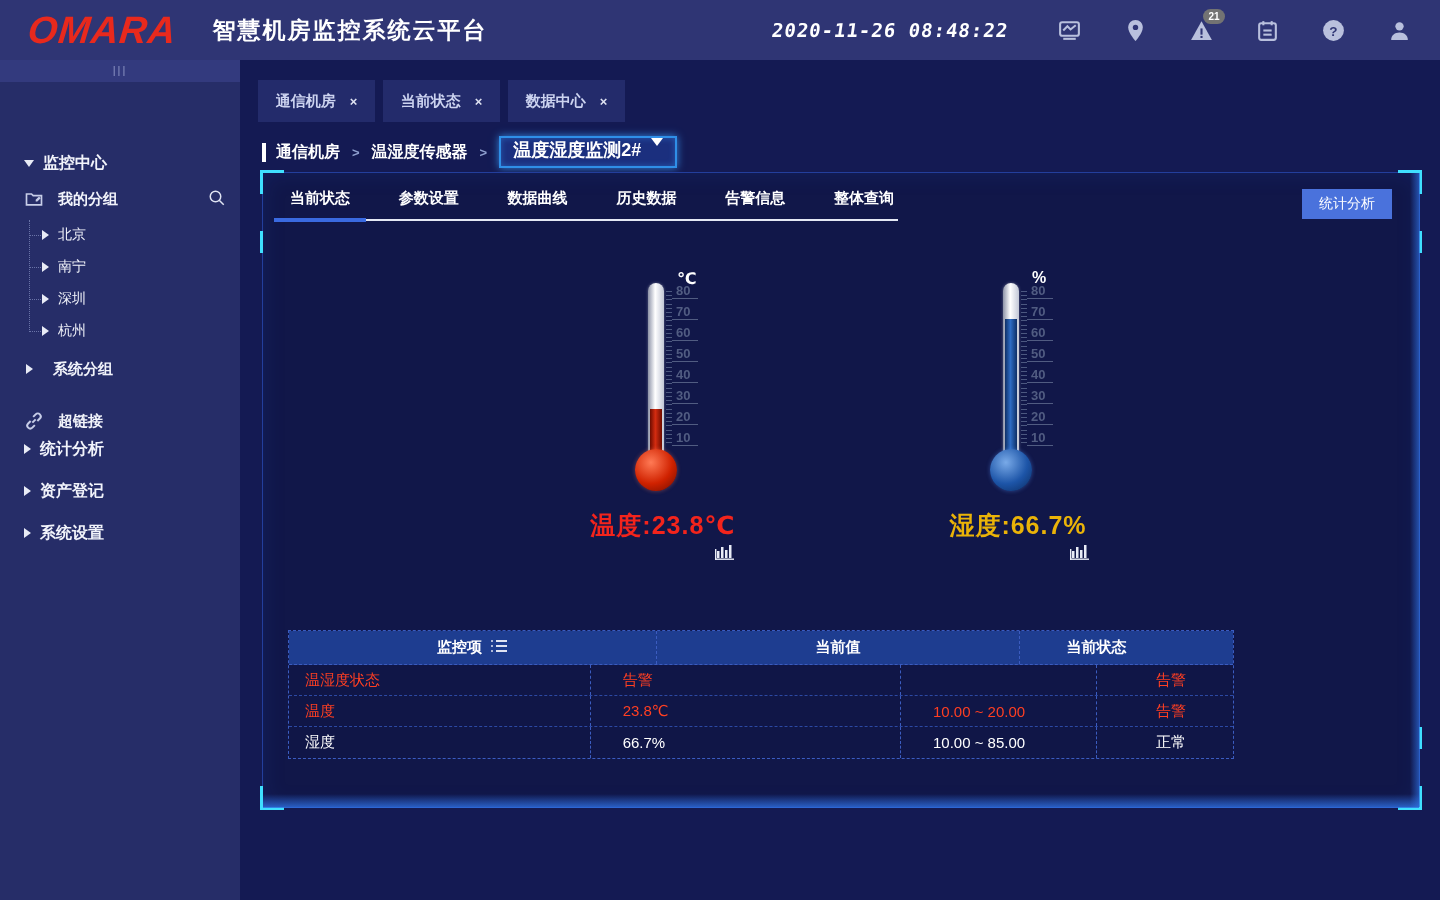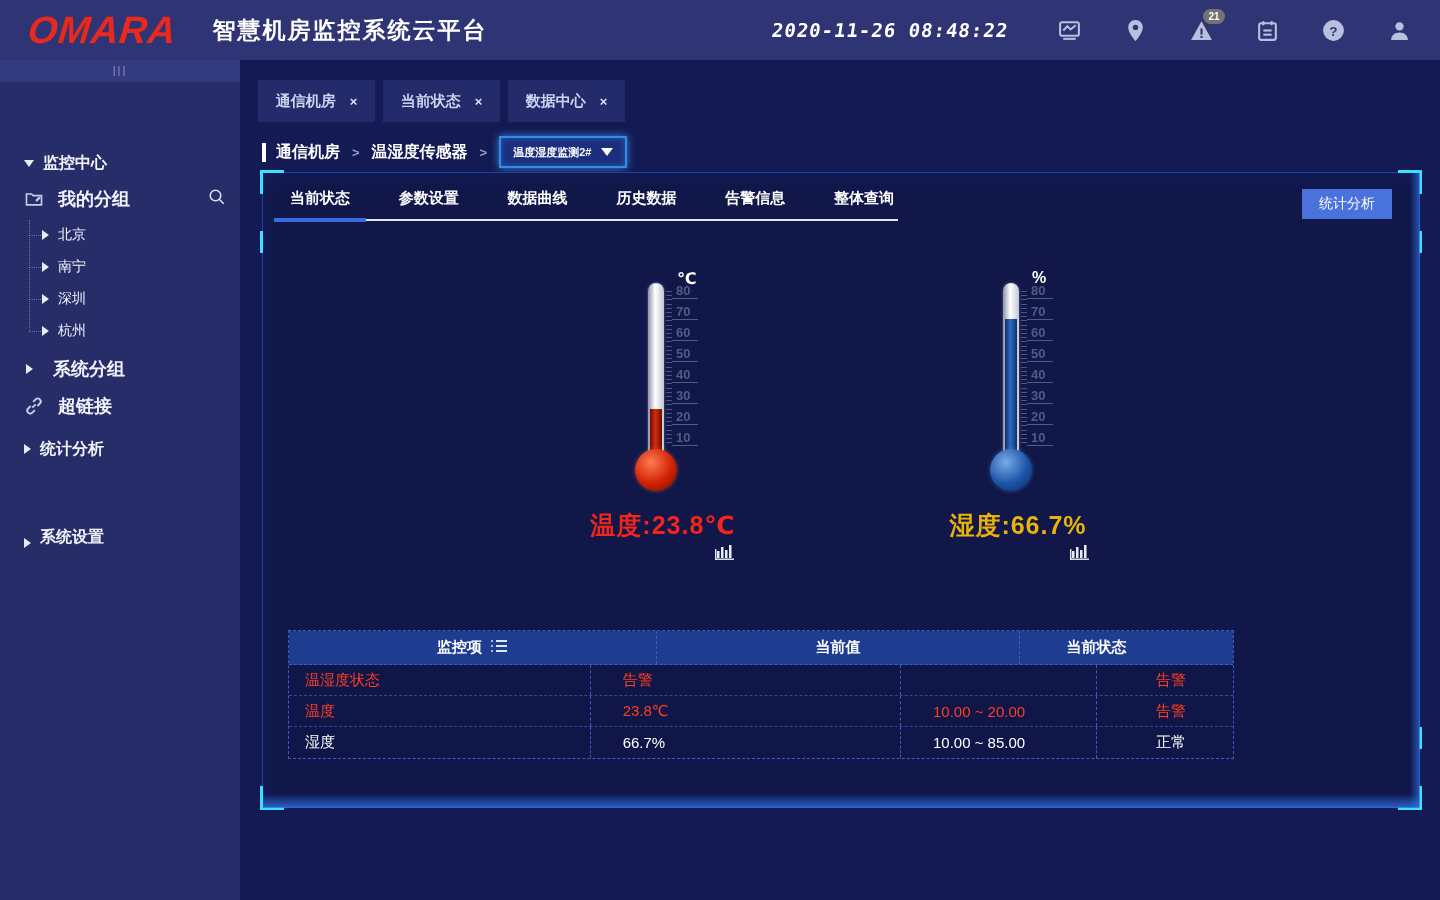--- a/index.html
+++ b/index.html
@@ -19,41 +19,41 @@
   .hicon:last-child { margin-right:8px; }
 
   
   .sidebar { position:absolute; left:0; top:60px; width:240px; height:840px; background:#262d68; }
   .side-strip { height:22px; background:#333a7e; color:#8e97c6; text-align:center; font-size:11px; letter-spacing:2px; line-height:20px; cursor:pointer; }
   .snav { position:absolute; left:0; width:240px; height:30px; display:flex; align-items:center; color:#f2f4fb; cursor:pointer; }
   .snav .arrow { width:0; height:0; margin-right:9px; }
   .arrow.down { border-left:5px solid transparent; border-right:5px solid transparent; border-top:7px solid #e8ebf6; }
   .arrow.right { border-top:5px solid transparent; border-bottom:5px solid transparent; border-left:7px solid #e8ebf6; }
   .lv1 { padding-left:24px; font-size:16px; font-weight:bold; }
-  .lv2 { padding-left:24px; font-size:18px; font-weight:bold; }
+  .lv2 { padding-left:24px; font-size:15px; font-weight:bold; }
   .lv3 { padding-left:42px; font-size:14px; }
   .side-search { position:absolute; right:14px; color:#dfe3f2; }
   .side-search svg { width:18px; height:18px; }
   .gicon { width:20px; height:20px; margin-right:14px; color:#c7cde8; }
   .gicon svg { width:20px; height:20px; }
   .tree-line { position:absolute; left:29px; width:1px; border-left:1px dotted #6a74a8; }
   .tree-stub { position:absolute; width:12px; border-top:1px dotted #6a74a8; }
 
   
   .main { position:absolute; left:240px; top:60px; width:1200px; height:840px; background:#141a53; }
 
   .chips { position:absolute; left:18px; top:20px; display:flex; gap:8px; }
   .chip { width:117px; height:42px; background:#232b6b; color:#ccd3f0; font-size:15px; font-weight:bold; display:flex; align-items:center; justify-content:center; gap:14px; cursor:pointer; }
   .chip .x { font-size:13px; color:#dfe3f2; cursor:pointer; }
 
   .breadcrumb { position:absolute; left:22px; top:76px; display:flex; align-items:center; height:32px; color:#ffffff; }
   .bc-bar { width:4px; height:19px; background:#ffffff; margin-right:10px; }
   .bc-item { font-size:16px; font-weight:bold; cursor:pointer; }
   .bc-sep { color:#8fa0d0; font-size:13px; margin:0 12px; font-weight:bold; }
-  .bc-drop { height:32px; padding:7px 12px; background:#1b2f7e; border:2px solid #2f8fe8; box-shadow:0 0 8px rgba(60,160,255,.8), inset 0 0 6px rgba(60,160,255,.4); display:flex; align-items:center; gap:10px; font-size:11px; font-weight:bold; cursor:pointer; }
+  .bc-drop { height:32px; padding:0 12px; background:#1b2f7e; border:2px solid #2f8fe8; box-shadow:0 0 8px rgba(60,160,255,.8), inset 0 0 6px rgba(60,160,255,.4); display:flex; gap:10px; font-size:18px; font-weight:bold; cursor:pointer; }
   .bc-caret { width:0; height:0; border-left:6px solid transparent; border-right:6px solid transparent; border-top:8px solid #ffffff; }
 
   
   .panel { position:absolute; left:22px; top:112px; width:1158px; height:636px; background:#111749; border:1px solid #23googlea; border:1px solid #233e9c; box-shadow:inset 0 0 22px rgba(25,70,190,.18); }
   .glow-bottom { position:absolute; left:0; bottom:-1px; width:100%; height:14px; background:linear-gradient(to top, rgba(47,111,224,.85), rgba(47,111,224,0)); pointer-events:none; }
   .glow-right { position:absolute; top:0; right:-1px; width:10px; height:100%; background:linear-gradient(to left, rgba(47,111,224,.7), rgba(47,111,224,0)); pointer-events:none; }
   .corner { position:absolute; width:24px; height:24px; pointer-events:none; }
   .corner.tl { left:-3px; top:-3px; border-left:3px solid #3fe0ff; border-top:3px solid #3fe0ff; }
   .corner.tr { right:-3px; top:-3px; border-right:3px solid #3fe0ff; border-top:3px solid #3fe0ff; }
   .corner.bl { left:-3px; bottom:-3px; border-left:3px solid #3fe0ff; border-bottom:3px solid #3fe0ff; }
@@ -211,36 +211,40 @@
     <div class="snav lv3" style="top:256px;">
       <span class="arrow right"></span>
       <span>杭州</span>
     </div>
 
     <div class="snav lv2" style="top:294px; padding-left:26px;">
       <span class="arrow right" style="margin-right:20px;"></span>
       <span>系统分组</span>
     </div>
 
-    <div class="snav lv2" style="top:331px;text-align:right;">
+    <div class="snav lv2" style="top:346px;text-align:right;">
       <span class="gicon">
         <svg viewBox="0 0 24 24" fill="none" stroke="currentColor" stroke-width="2.4">
             <path d="M10 14l4-4"></path>
             <path d="M8 12l-3 3a3.5 3.5 0 005 5l3-3"></path>
             <path d="M16 12l3-3a3.5 3.5 0 00-5-5l-3 3"></path>
           </svg>
       </span>
       <span>超链接</span>
     </div>
 
     <div class="snav lv1" style="top:374px;">
       <span class="arrow right"></span>
       <span>统计分析</span>
     </div>
-    <div class="snav lv1" style="top:458px;align-items:flex-end;">
+    <div class="snav lv1" style="top:416px;">
+      <span class="arrow right"></span>
+      <span>资产登记</span>
+    </div>
+    <div class="snav lv1" style="top:458px;">
       <span class="arrow right"></span>
       <span>系统设置</span>
     </div>
   </div>
 
   <div class="main">
 
     <div class="chips">
       <div class="chip">
         <span>通信机房</span>

